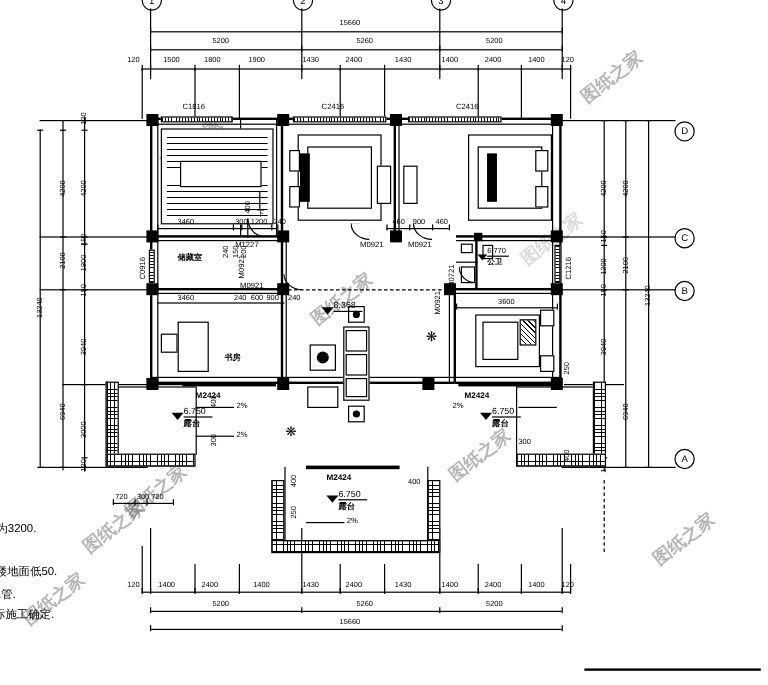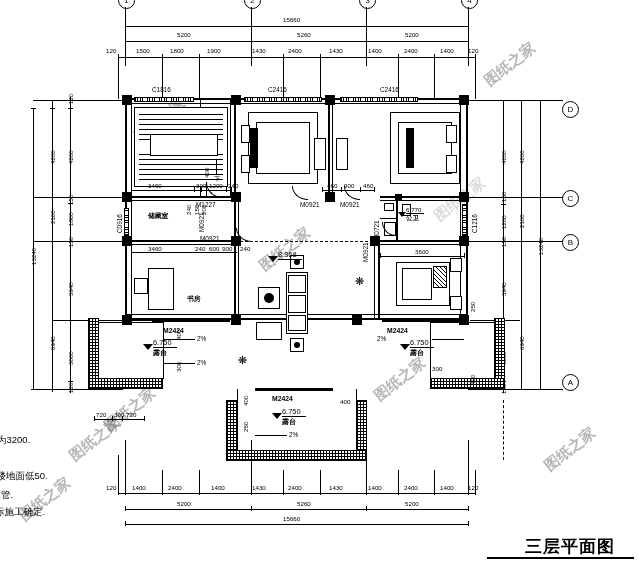--- a/index.html
+++ b/index.html
@@ -512,19 +512,18 @@
   <div class="dimtick" style="left:94px;top:416px;"></div>
   <div class="dimtick" style="left:112px;top:416px;"></div>
   <div class="dimtick" style="left:122px;top:416px;"></div>
   <div class="dimtick" style="left:144px;top:416px;"></div>
 
   <div class="note" style="left:-22px;top:434px;">层高为3200.</div>
   <div class="note" style="left:-32px;top:470px;">相应的楼地面低50.</div>
   <div class="note" style="left:-18px;top:489px;">雨水管.</div>
   <div class="note" style="left:-24px;top:506px;">据实际施工确定.</div>
 
-  <div class="title" style="left:525px;top:535px;">三层平面图</div>
   <div class="titleline" style="left:487px;top:557px;width:147px;"></div>
 
   <div class="dash" style="left:240px;top:241px;width:128px;"></div>
   <div class="dash" style="left:503px;top:400px;width:0;height:60px;border-top:none;border-left:1px dashed #000;"></div>
 
 </div>
 
 </body></html>

